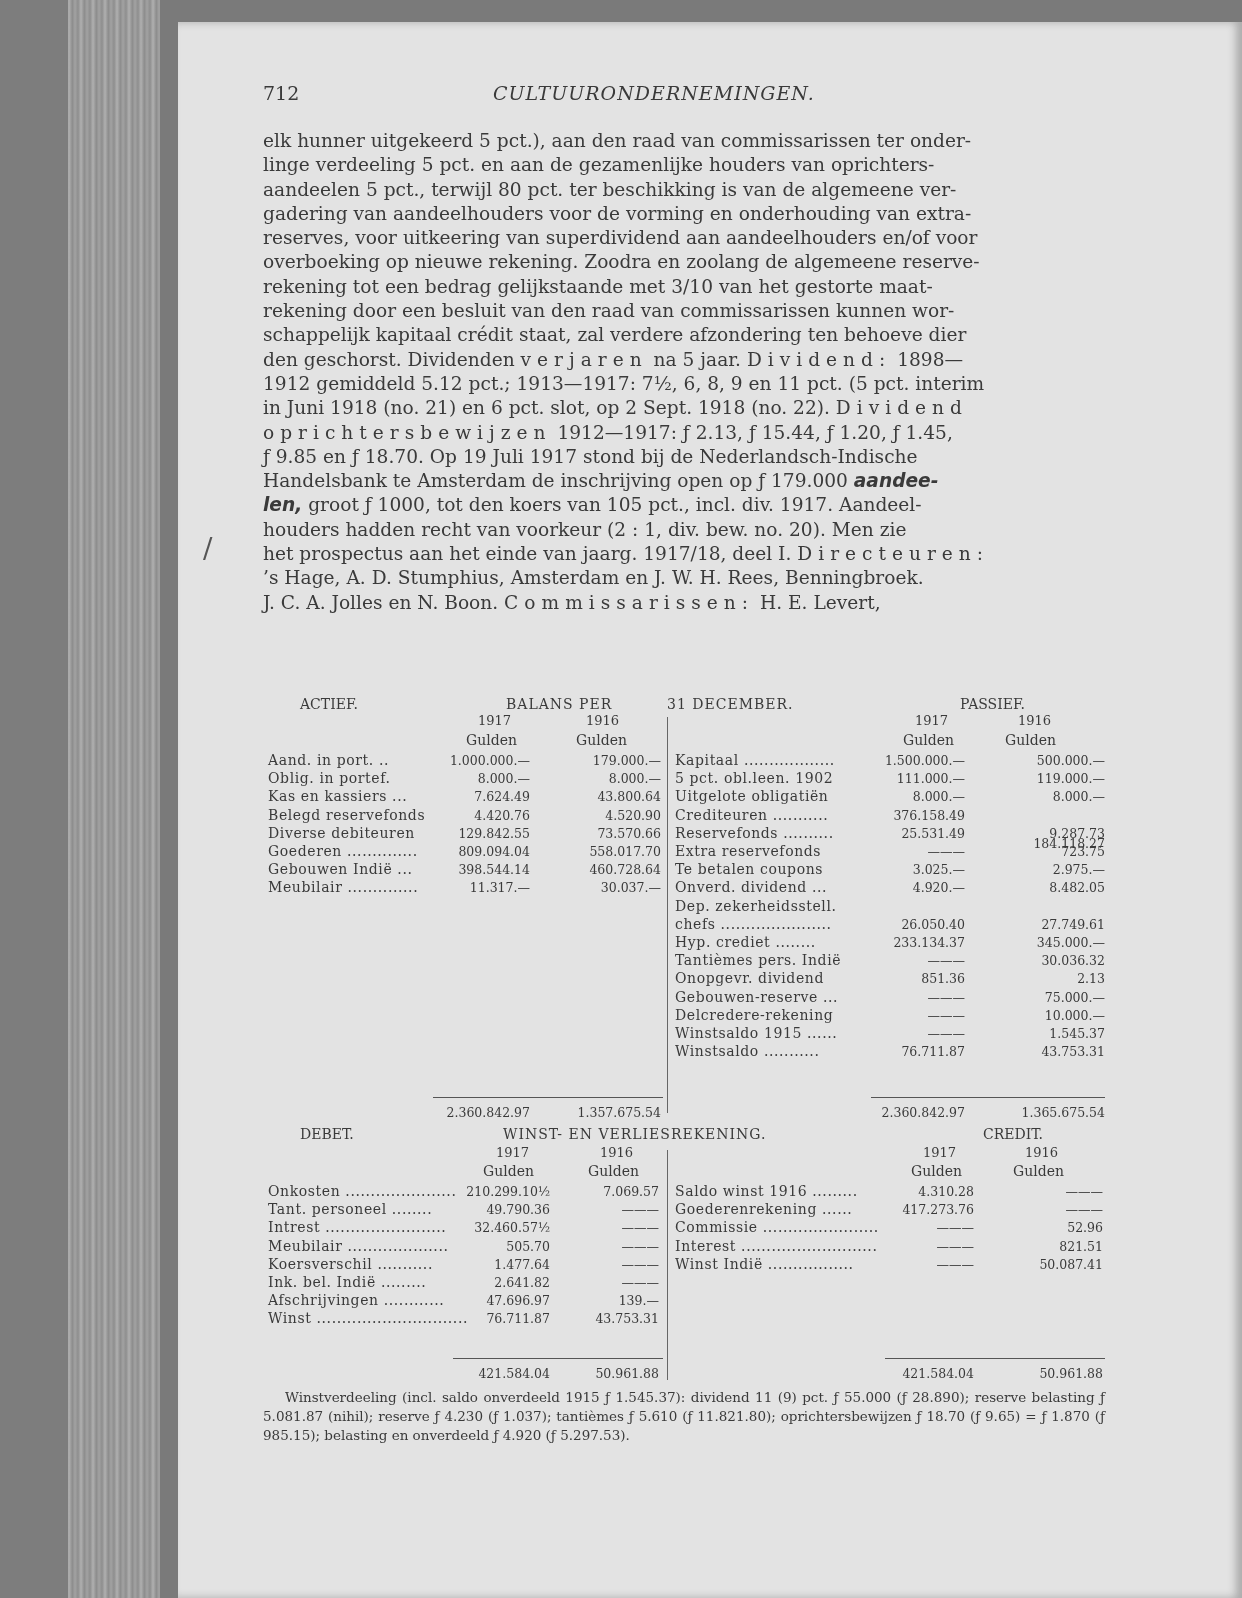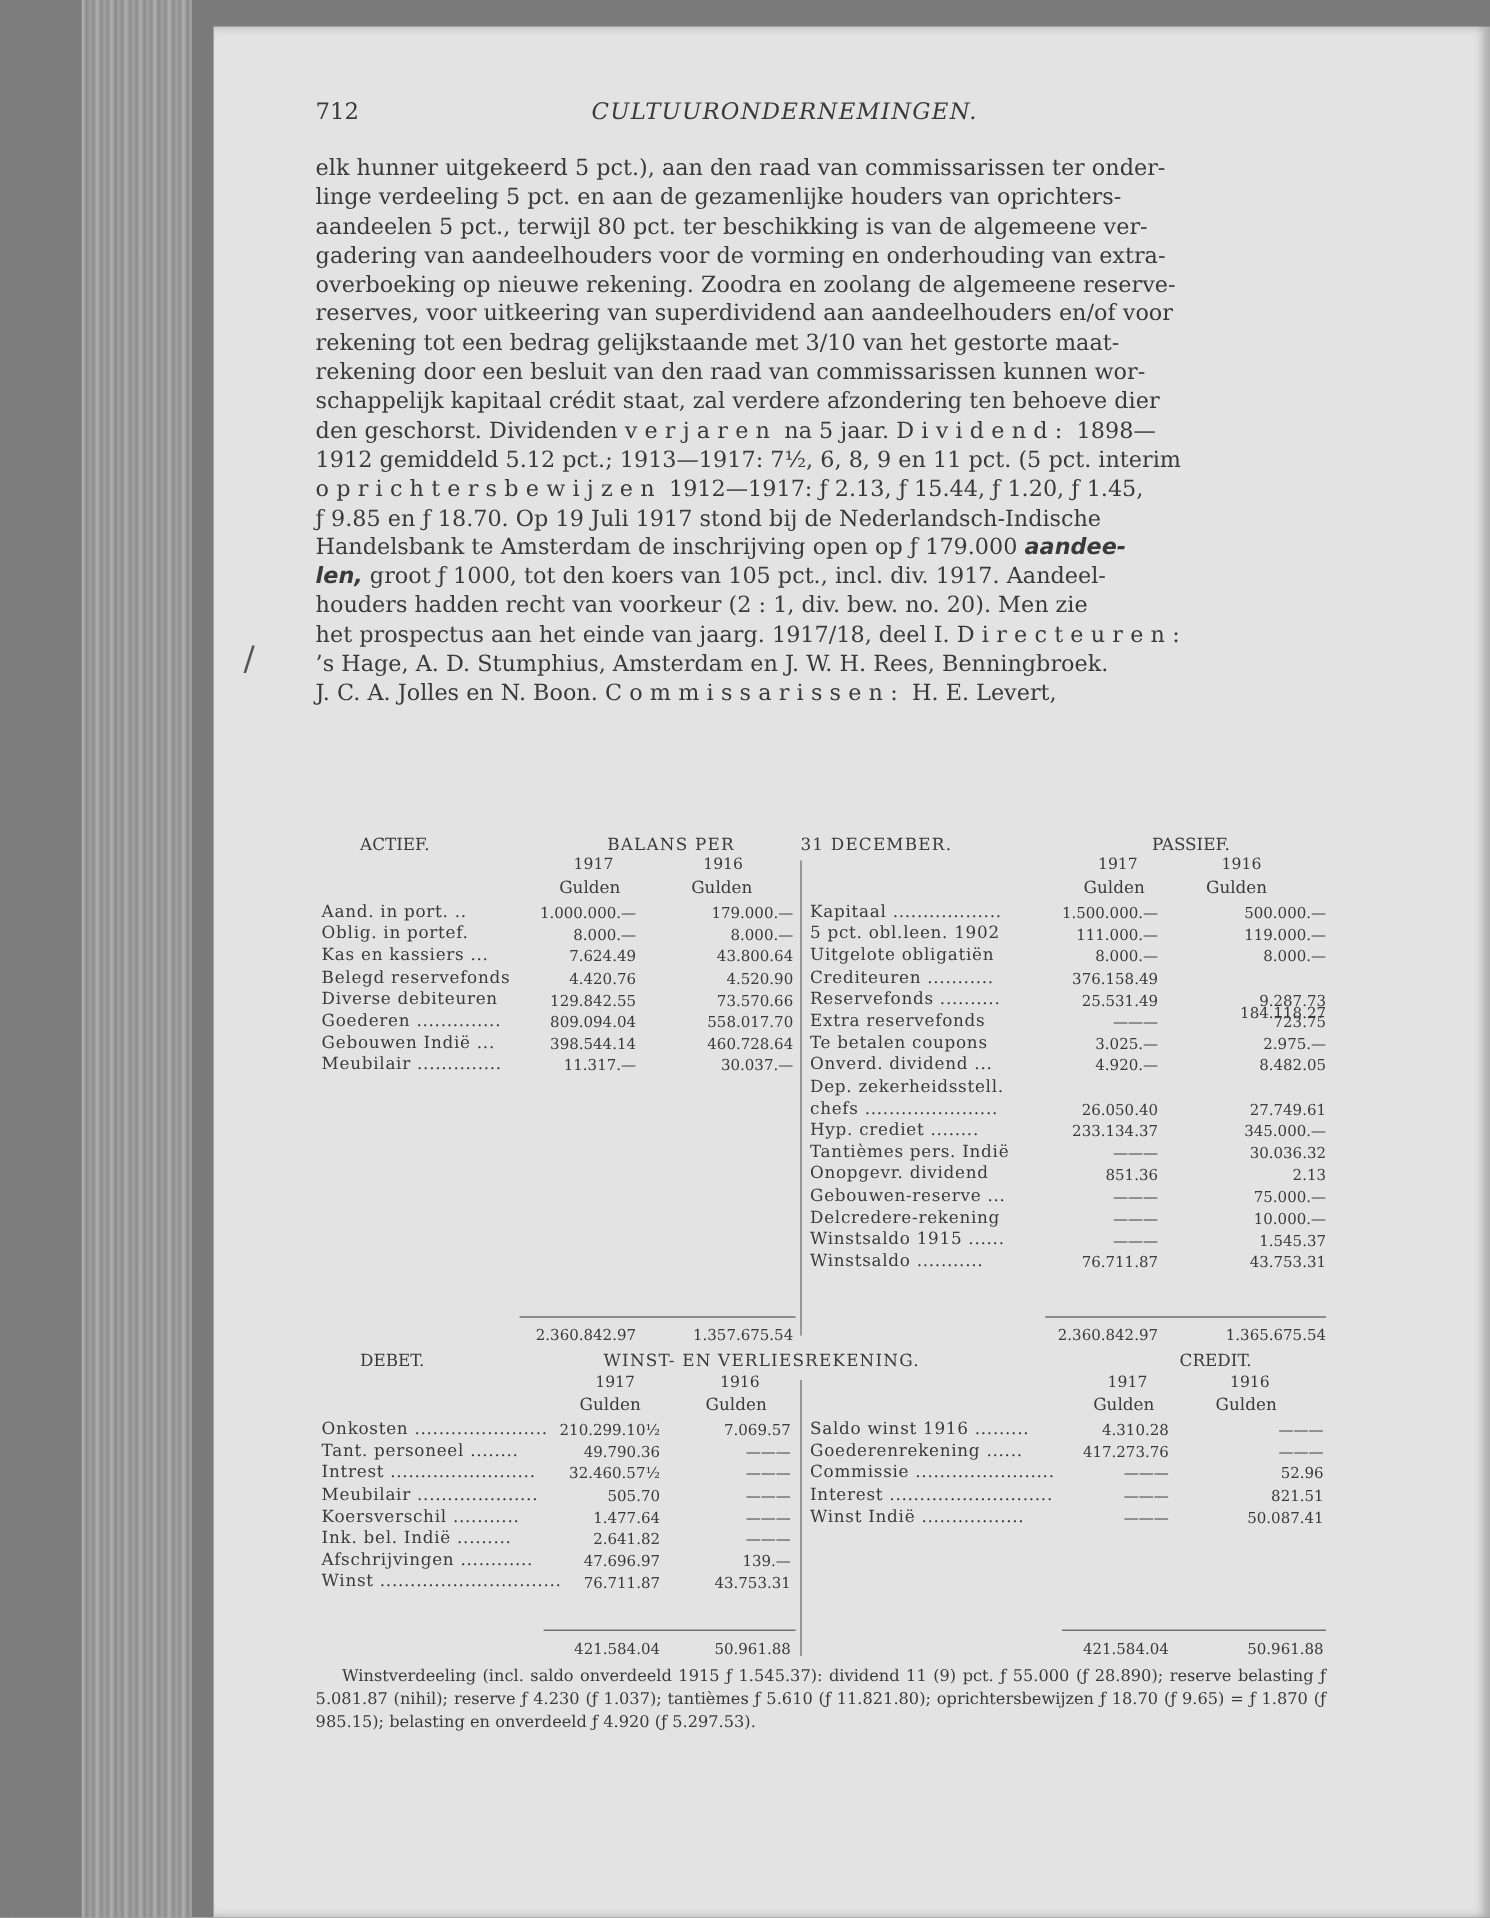--- a/index.html
+++ b/index.html
@@ -58,27 +58,28 @@
     <div class="running-head">
       <span class="page-number">712</span>
       <span class="running-title">CULTUURONDERNEMINGEN.</span>
     </div>
 
     <div class="body-text">
       <p>elk hunner uitgekeerd 5 pct.), aan den raad van commissarissen ter onder-</p>
       <p>linge verdeeling 5 pct. en aan de gezamenlijke houders van oprichters-</p>
       <p>aandeelen 5 pct., terwijl 80 pct. ter beschikking is van de algemeene ver-</p>
       <p>gadering van aandeelhouders voor de vorming en onderhouding van extra-</p>
+      <p>reserves, voor uitkeering van superdividend aan aandeelhouders en/of voor</p>
       <p>overboeking op nieuwe rekening. Zoodra en zoolang de algemeene reserve-</p>
-      <p>reserves, voor uitkeering van superdividend aan aandeelhouders en/of voor</p>
       <p>rekening tot een bedrag gelijkstaande met 3/10 van het gestorte maat-</p>
       <p>rekening door een besluit van den raad van commissarissen kunnen wor-</p>
       <p>schappelijk kapitaal crédit staat, zal verdere afzondering ten behoeve dier</p>
       <p><span>den geschorst. Dividenden </span><span class="sp">verjaren</span><span> na 5 jaar. </span><span class="sp">Dividend:</span><span> 1898—</span></p>
       <p>1912 gemiddeld 5.12 pct.; 1913—1917: 7½, 6, 8, 9 en 11 pct. (5 pct. interim</p>
+      <p><span>in Juni 1918 (no. 21) en 6 pct. slot, op 2 Sept. 1918 (no. 22). </span><span class="sp">Dividend</span></p>
       <p><span class="sp">oprichtersbewijzen</span><span> 1912—1917: ƒ 2.13, ƒ 15.44, ƒ 1.20, ƒ 1.45,</span></p>
       <p>ƒ 9.85 en ƒ 18.70. Op 19 Juli 1917 stond bij de Nederlandsch-Indische</p>
       <p><span>Handelsbank te Amsterdam de inschrijving open op ƒ 179.000 </span><span class="bold-sans">aandee-</span></p>
       <p><span class="bold-sans">len,</span><span> groot ƒ 1000, tot den koers van 105 pct., incl. div. 1917. Aandeel-</span></p>
       <p>houders hadden recht van voorkeur (2 : 1, div. bew. no. 20). Men zie</p>
       <p><span>het prospectus aan het einde van jaarg. 1917/18, deel I. </span><span class="sp">Directeuren:</span></p>
       <p>’s Hage, A. D. Stumphius, Amsterdam en J. W. H. Rees, Benningbroek.</p>
       <p><span>J. C. A. Jolles en N. Boon. </span><span class="sp">Commissarissen:</span><span> H. E. Levert,</span></p>
     </div>
 

